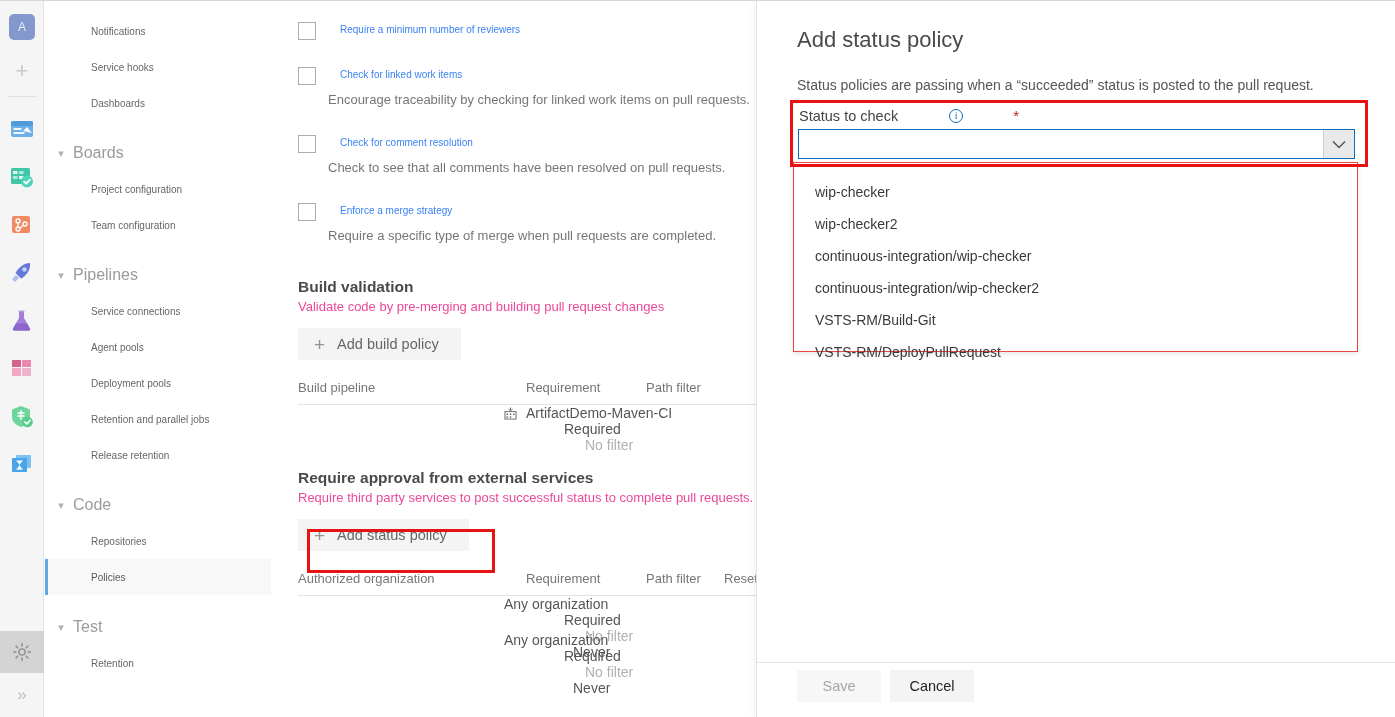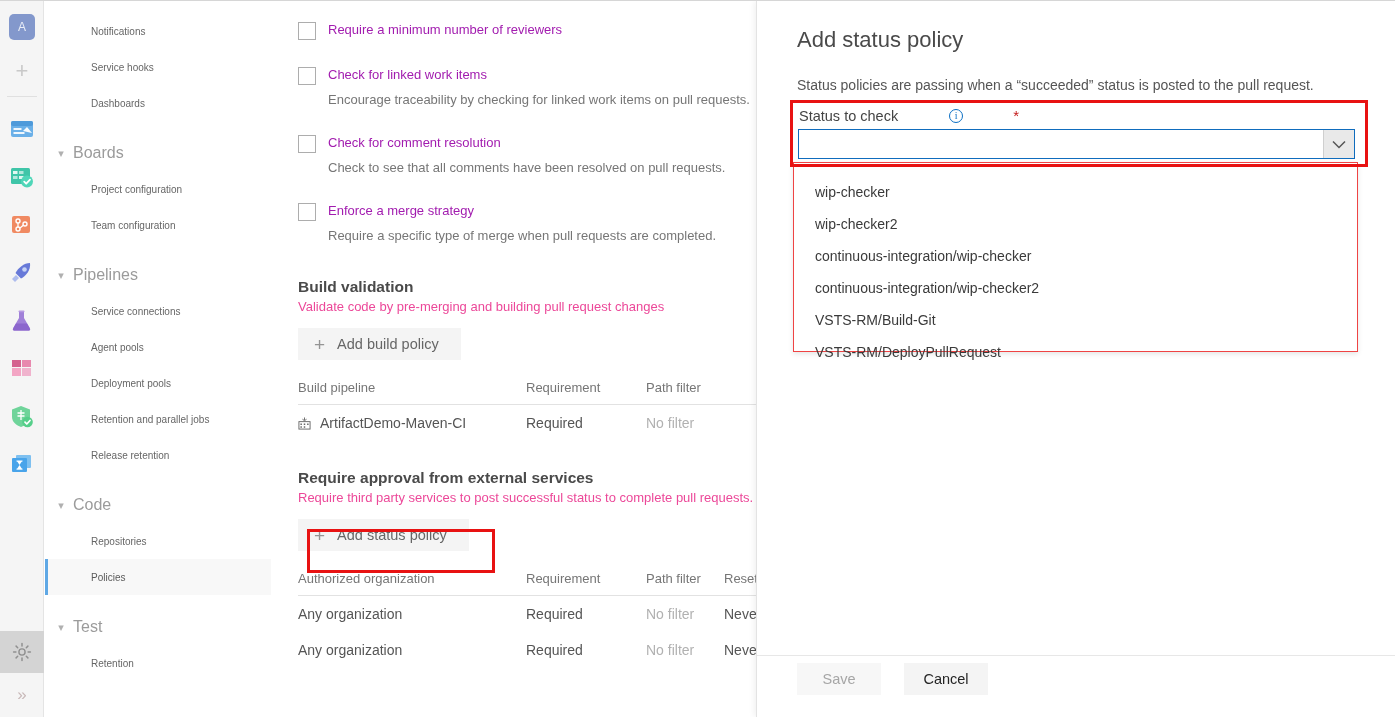--- a/index.html
+++ b/index.html
@@ -81,21 +81,21 @@
     overflow: hidden;
   }
   #content-inner { position: relative; width: 700px; padding-left: 26px; }
 
   .chk-row { margin-top: 4px; }
   .chk-line { display: flex; align-items: flex-start; }
   .chkbox {
     width: 18px; height: 18px; border: 1.6px solid #adadad;
     background: #fff; margin-right: 12px; flex: none; margin-top: 1px;
   }
-  .chk-title { font-size: 13px; color: #a21caf; line-height: 18px; }
+  .chk-title { font-size: 10px; color: #3b82f6; line-height: 18px; margin-left: 12px; }
   .chk-desc {
     font-size: 13px; color: #767676; margin: 7px 0 0 30px; line-height: 16px;
   }
   .chk-gap { height: 22px; }
 
   .sec-title {
     font-size: 15.5px; color: #4a4a4a; font-weight: bold; margin-top: 0;
   }
   .sec-sub { font-size: 13px; color: #ec4899; margin-top: 3px; }
 
@@ -106,21 +106,21 @@
   }
   .add-btn .plus { font-size: 19px; color: #949494; margin-right: 12px; font-weight: 300; line-height: 1;}
 
   .tbl { margin-top: 20px; width: 640px; }
   .tbl-head {
     display: flex; font-size: 13px; color: #767676;
     padding-bottom: 9px; border-bottom: 1px solid #e2e2e2;
   }
   .tbl-row {
     display: flex; font-size: 14px; color: #555555;
-    height: 36px; align-items: center;
+    height: 36px; align-items: center; flex-direction: column;
   }
   .c1 { width: 228px; display:flex; align-items:center; }
   .c2 { width: 108px; }
   .c3 { width: 78px; color: #b1b1b1; margin-left: 12px; }
   .c4 { width: 90px; }
 
   .build-icon {
     display:inline-block; width: 13px; height: 13px; margin-right: 9px;
     position: relative; flex: none;
   }
@@ -177,23 +177,23 @@
     background: #ffffff; border: 1px solid #ef4444;
     box-shadow: 0 2px 5px rgba(0,0,0,0.10);
     padding-top: 13px;
   }
   .dd-item {
     height: 32px; display: flex; align-items: center;
     padding-left: 21px; font-size: 14px; color: #3a3a3a;
   }
 
   #panel-footer {
-    position: absolute; left: 0; bottom: 15px; width: 639px; height: 47px;
+    position: absolute; left: 0; bottom: 8px; width: 639px; height: 47px;
     border-top: 1px solid #e7e7e7; background: #ffffff;
-    display: flex; align-items: center; padding-left: 40px; gap: 23px;
+    display: flex; align-items: center; padding-left: 40px; gap: 9px;
   }
   .pbtn {
     height: 32px; min-width: 84px; padding: 0 14px;
     display: flex; align-items: center; justify-content: center;
     font-size: 14.5px; background: #f4f4f4; color: #242424;
     border: none;
     font-family: "Liberation Sans", sans-serif;
   }
   .pbtn.disabled { color: #a6a6a6; background: #f7f7f7; }
 </style>

